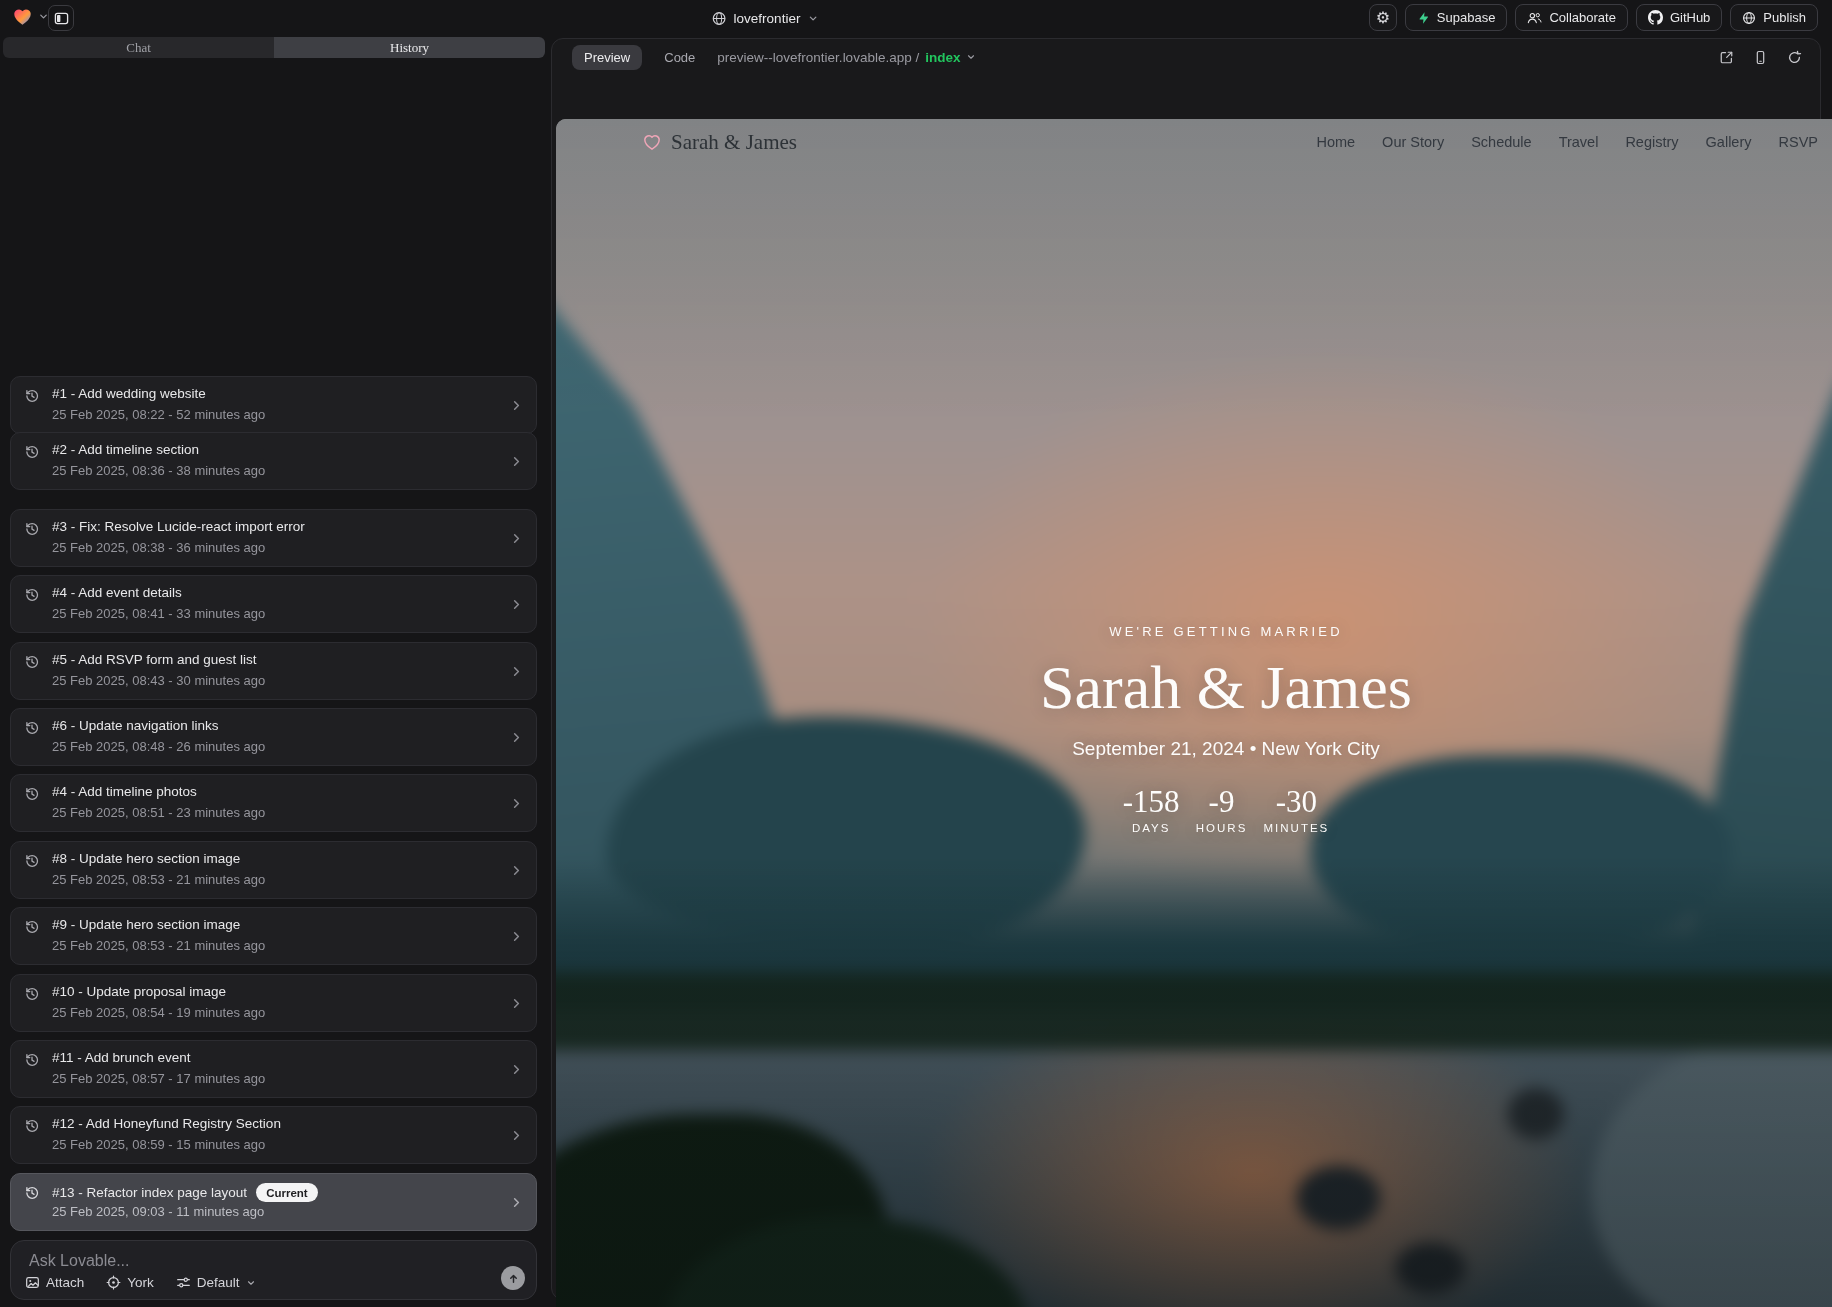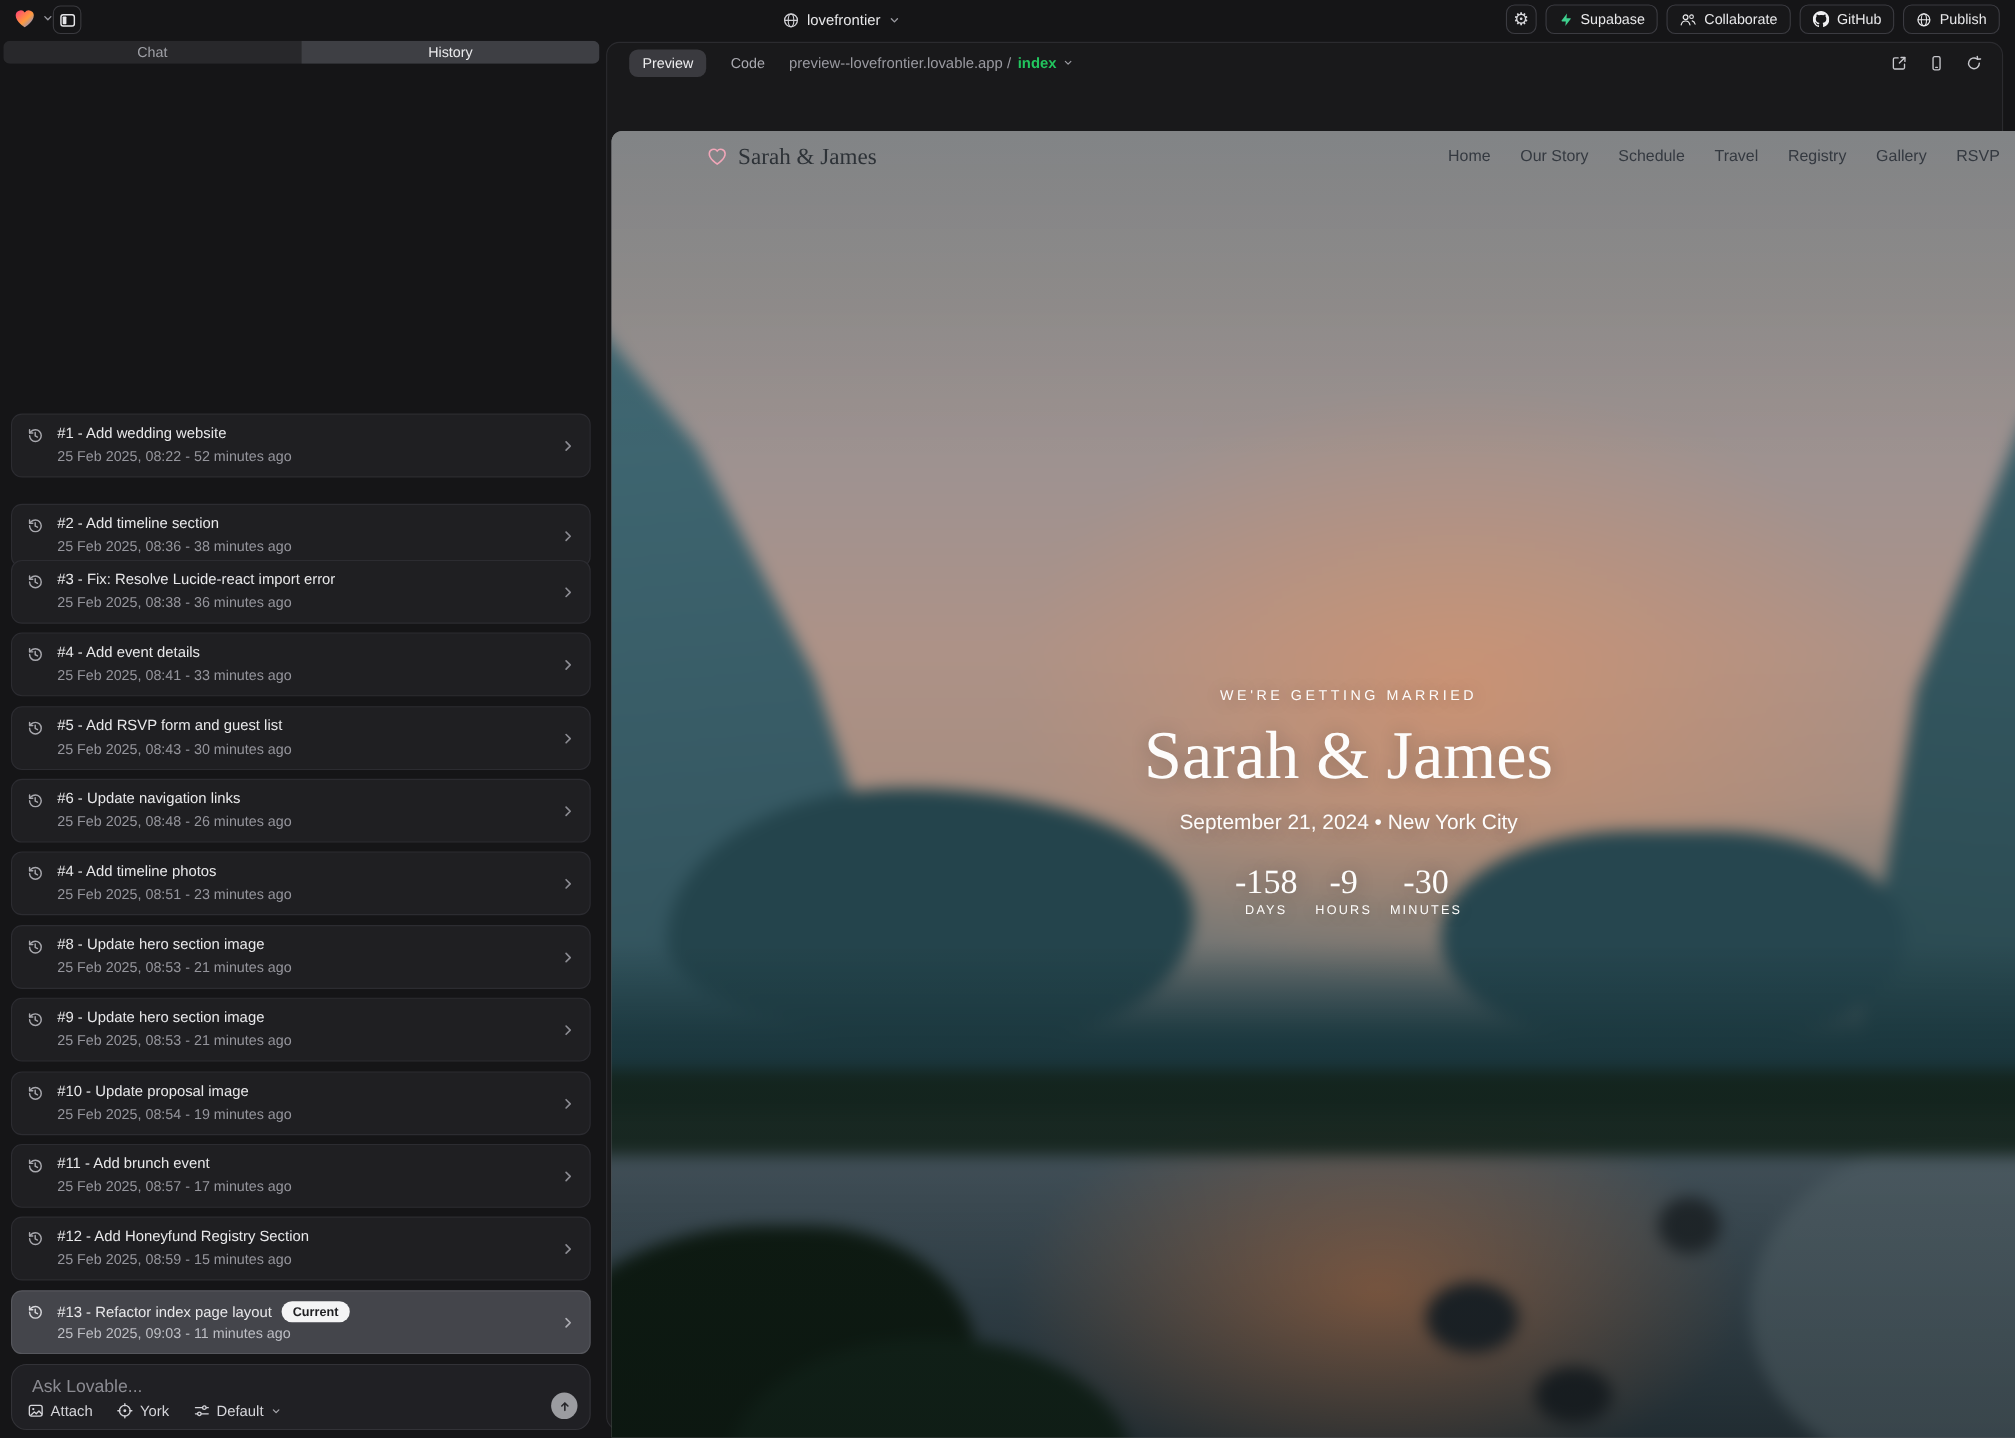--- a/index.html
+++ b/index.html
@@ -14,21 +14,21 @@
              border-radius:7px;display:flex;align-items:center;justify-content:center;box-sizing:border-box;}
   .project{position:absolute;left:765px;top:0;height:36px;transform:translateX(-50%);
            display:flex;align-items:center;gap:7px;color:#e8e8ea;font-size:13.5px;}
   .top-right{position:absolute;right:14px;top:4px;display:flex;gap:8px;align-items:center;}
   .pill{height:27px;border:1px solid #3b3b41;border-radius:8px;display:flex;align-items:center;gap:7px;
         padding:0 11px;color:#e8e8ea;font-size:13px;background:rgba(255,255,255,.015);box-sizing:border-box;}
   .iconbtn{width:28px;padding:0;justify-content:center;}
   .gear-glyph{font-family:"DejaVu Sans",sans-serif;font-size:16px;line-height:1;color:#d8d8dc;}
 
   
-  .tabs{position:absolute;left:3px;top:37px;width:542px;height:21px;display:flex;border-radius:6px;overflow:hidden;}
+  .tabs{position:absolute;left:3px;top:37px;width:542px;height:21px;display:flex;border-radius:6px;overflow:hidden;font-family:Liberation Serif, serif;}
   .tab{flex:1;display:flex;align-items:center;justify-content:center;font-size:13px;cursor:pointer;}
   .tab-chat{background:#28282b;color:#9fa0a6;}
   .tab-history{background:#3e3f44;color:#eaeaec;}
 
   .hcard{position:absolute;left:10px;width:527px;height:58px;background:#1f1f22;border:1px solid #2c2c31;
          border-radius:10px;box-sizing:border-box;cursor:pointer;}
   .hicon{position:absolute;left:13px;top:11px;}
   .htitle{position:absolute;left:41px;top:9px;font-size:13.5px;color:#e8e8ea;display:flex;align-items:center;gap:9px;white-space:nowrap;}
   .hmeta{position:absolute;left:41px;top:30px;font-size:13px;color:#95959c;white-space:nowrap;}
   .hchev{position:absolute;right:12px;top:21px;}
@@ -220,21 +220,21 @@
         </svg>
       </span>
     <span class="htitle">#1 - Add wedding website</span>
     <span class="hmeta">25 Feb 2025, 08:22 - 52 minutes ago</span>
     <span class="hchev">
         <svg width="15" height="15" viewBox="0 0 16 16">
           <path d="M6 4l4 4-4 4" fill="none" stroke="#8b8b92" stroke-width="1.6" stroke-linecap="round" stroke-linejoin="round"></path>
         </svg>
       </span>
   </div>
-  <div class="hcard" style="top:458px">
+  <div class="hcard" style="top:432px">
     <span class="hicon">
         <svg width="16" height="16" viewBox="0 0 16 16">
           <path d="M2.9 8a5.3 5.3 0 1 0 5.3-5.3C6.6 2.7 5.2 3.3 4.2 4.3L2.9 5.6" fill="none" stroke="#a9a9af" stroke-width="1.3" stroke-linecap="round"></path>
           <path d="M2.9 2.7v2.9h2.9" fill="none" stroke="#a9a9af" stroke-width="1.3" stroke-linecap="round" stroke-linejoin="round"></path>
           <path d="M8 5.2v3l2.1 1.1" fill="none" stroke="#a9a9af" stroke-width="1.3" stroke-linecap="round"></path>
         </svg>
       </span>
     <span class="htitle">#2 - Add timeline section</span>
     <span class="hmeta">25 Feb 2025, 08:36 - 38 minutes ago</span>
     <span class="hchev">

